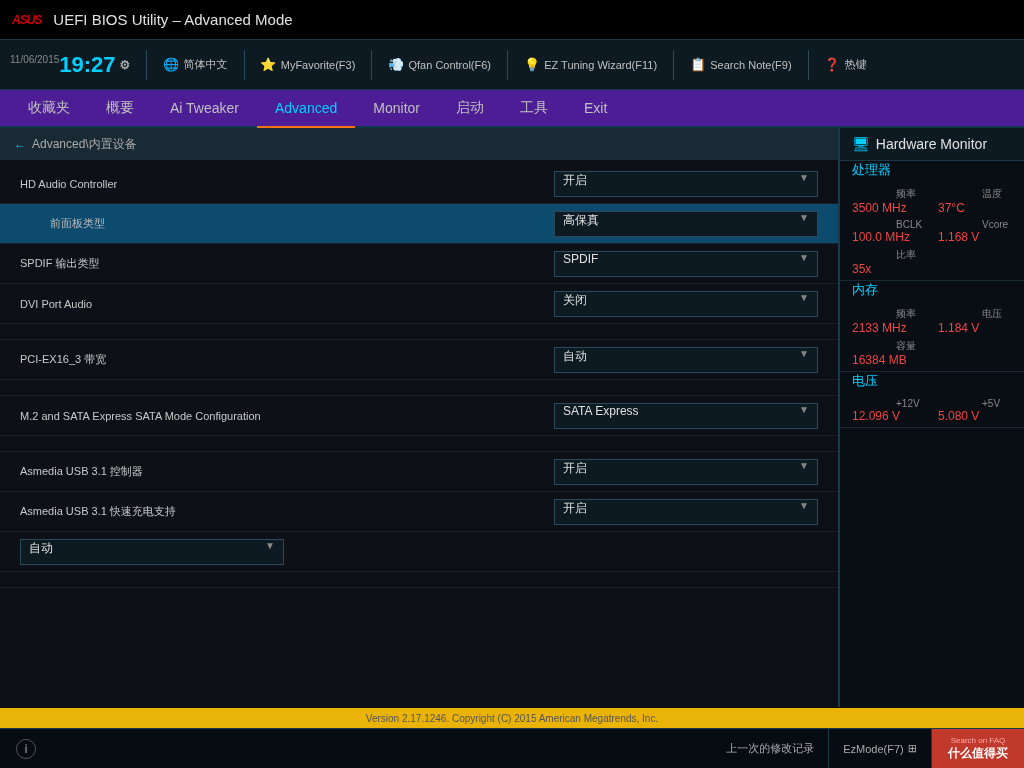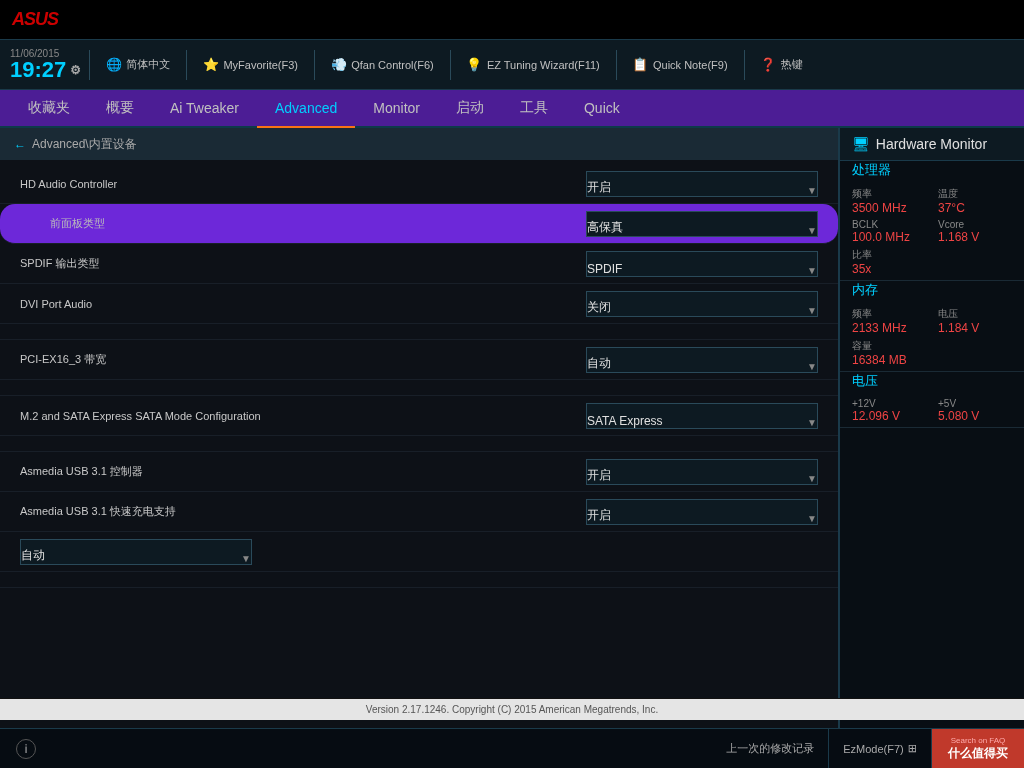--- a/index.html
+++ b/index.html
@@ -17,21 +17,21 @@
     .header {
       background: #000;
       height: 40px;
       display: flex;
       align-items: center;
       padding: 0 12px;
       border-bottom: 1px solid #1a3a4a;
     }
     .asus-logo {
       color: #cc0000;
-      font-size: 18px;
+      font-size: 12px;
       font-weight: bold;
       font-style: italic;
       letter-spacing: -1px;
       margin-right: 12px;
     }
     .title-text {
       color: #e0e0e0;
       font-size: 15px;
       font-weight: normal;
     }
@@ -41,21 +41,22 @@
       background: #0d1a22;
       height: 50px;
       display: flex;
       align-items: center;
       padding: 0 10px;
       border-bottom: 1px solid #1a3a4a;
       gap: 4px;
     }
     .datetime-block {
       display: flex;
-      flex-direction: column;
+      flex-direction: row;
+      margin-right: 8px;
     }
     .date-text { font-size: 10px; color: #888; }
     .time-text {
       color: #00cfff;
       font-size: 22px;
       font-weight: bold;
       line-height: 1;
       display: flex;
       align-items: center;
       gap: 4px;
@@ -129,40 +130,40 @@
       padding: 4px 0;
     }
 
     .setting-row {
       display: flex;
       align-items: center;
       padding: 0 20px;
       height: 40px;
       border-bottom: 1px solid #181f28;
     }
-    .setting-row.highlighted { background: #6d28d9; border-radius: 15px; }
+    .setting-row.highlighted { background: #0c4a6e; }
     .setting-row.indent { padding-left: 36px; }
 
     .setting-label {
       flex: 1;
       font-size: 11px;
       color: #c8c8c8;
     }
     .setting-label.indented { padding-left: 14px; color: #bbb; }
 
     .setting-spacer { height: 16px; border-bottom: 1px solid #181f28; }
 
     .dropdown-control {
       display: flex;
-      align-items: flex-end;
-      width: 232px;
+      align-items: flex-start;
+      width: 264px;
       height: 26px;
       background: #0d1a22;
       border: 1px solid #2a4a5a;
-      padding: 0 0;
+      padding: 0 8px;
       font-size: 12px;
       color: #e0e0e0;
       cursor: pointer;
       justify-content: space-between;
     }
     .dropdown-arrow { color: #888; font-size: 10px; }
 
     
     .right-panel {
       width: 185px;
@@ -183,21 +184,21 @@
     .hw-monitor-icon { color: #00cfff; font-size: 14px; }
 
     .hw-section { padding: 0 12px; border-bottom: 1px solid #1a2a35; }
     .hw-section-title {
       color: #00cfff;
       font-size: 13px;
       margin-bottom: 8px;
     }
     .hw-row { display: flex; gap: 12px; margin-bottom: 4px; }
     .hw-item { flex: 1; }
-    .hw-label { font-size: 10px; color: #888; }
+    .hw-label { font-size: 10px; color: #888; margin-left: 44px; }
     .hw-value { font-size: 12px; color: #ef4444; }
 
     
     .status-bar {
       position: absolute;
       bottom: 0;
       left: 0;
       right: 0;
       height: 40px;
       background: #060c12;
@@ -254,38 +255,39 @@
       align-items: center;
       justify-content: center;
       cursor: pointer;
       font-size: 10px;
     }
     .search-label { font-size: 8px; color: #ffaaaa; }
     .search-site { font-size: 12px; font-weight: bold; }
 
     .version-bar {
       position: absolute;
-      bottom: 48px;
+      bottom: 39px;
       left: 0;
       right: 0;
       height: 22px;
-      background: #e5e5e5;
+      background: #eab308;
       display: flex;
       align-items: center;
       justify-content: center;
       font-size: 10px;
       color: #555;
       border-top: 1px solid #111;
     }
   </style>
 </head>
 <body>
 
 <div class="header">
   <span class="asus-logo">ASUS</span>
+  <span class="title-text">UEFI BIOS Utility – Advanced Mode</span>
 </div>
 
 <div class="toolbar">
   <div class="datetime-block">
     <span class="date-text">11/06/2015</span>
     <span class="time-text">
       <span>19:27</span>
       <span class="gear-icon">⚙</span>
     </span>
   </div>
@@ -305,38 +307,38 @@
     <span>Qfan Control(F6)</span>
   </div>
   <div class="toolbar-sep"></div>
   <div class="toolbar-btn">
     <span class="toolbar-icon">💡</span>
     <span>EZ Tuning Wizard(F11)</span>
   </div>
   <div class="toolbar-sep"></div>
   <div class="toolbar-btn">
     <span class="toolbar-icon">📋</span>
-    <span>Quick Note(F9)</span>
+    <span>Search Note(F9)</span>
   </div>
   <div class="toolbar-sep"></div>
   <div class="toolbar-btn">
     <span class="toolbar-icon">❓</span>
     <span>热键</span>
   </div>
 </div>
 
 <div class="nav-menu">
   <div class="nav-item">收藏夹</div>
   <div class="nav-item">概要</div>
   <div class="nav-item">Ai Tweaker</div>
   <div class="nav-item active">Advanced</div>
   <div class="nav-item">Monitor</div>
   <div class="nav-item">启动</div>
   <div class="nav-item">工具</div>
-  <div class="nav-item">Quick</div>
+  <div class="nav-item">Exit</div>
 </div>
 
 <div class="main-layout">
 
   <div class="left-panel">
 
     <div class="breadcrumb-bar">
       <span class="breadcrumb-arrow">←</span>
       <span>Advanced\内置设备</span>
     </div>

